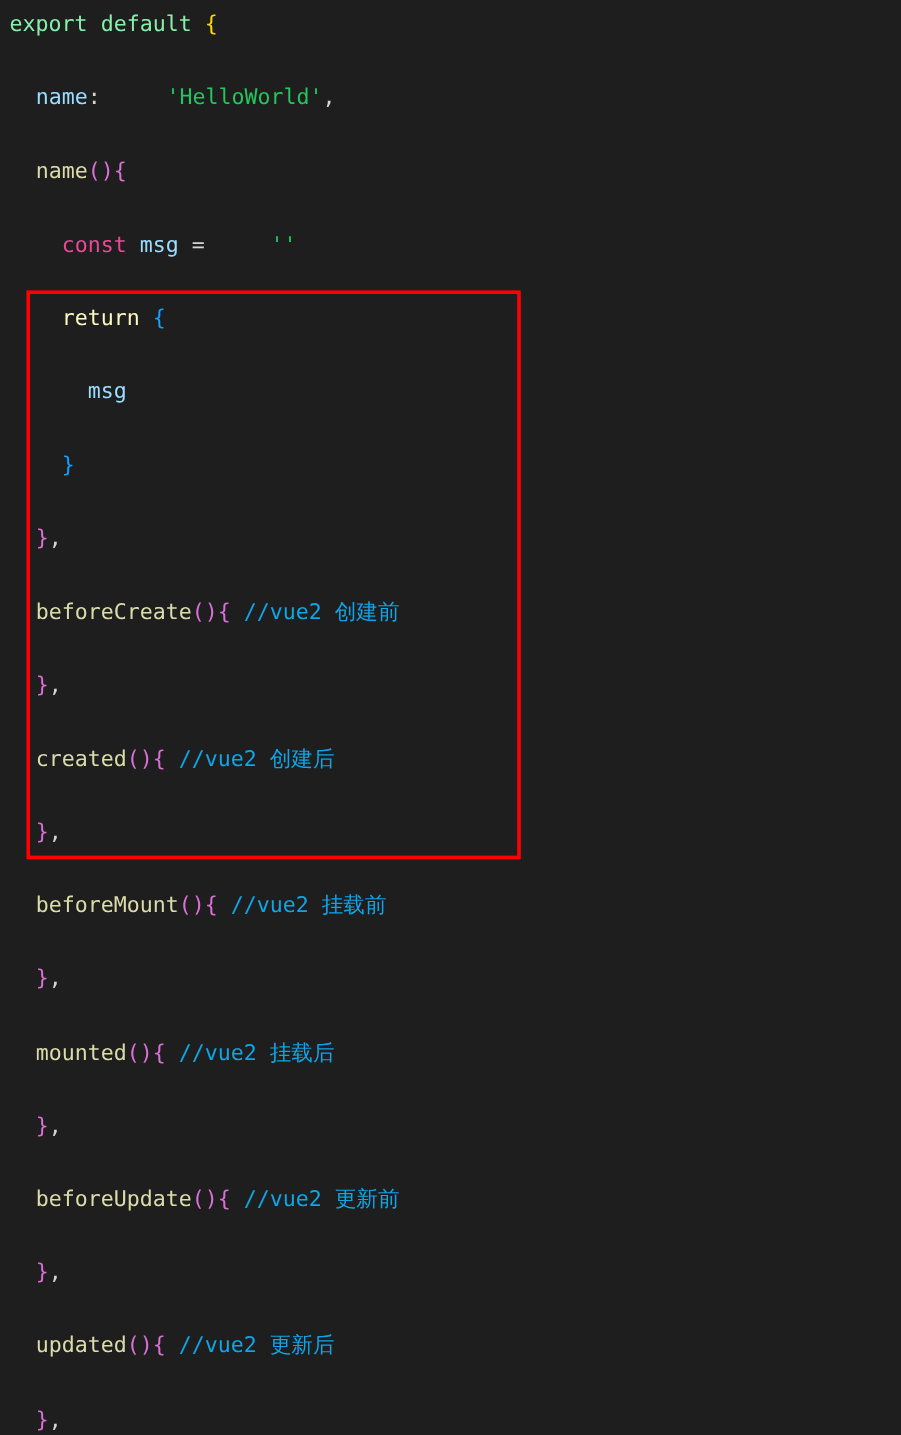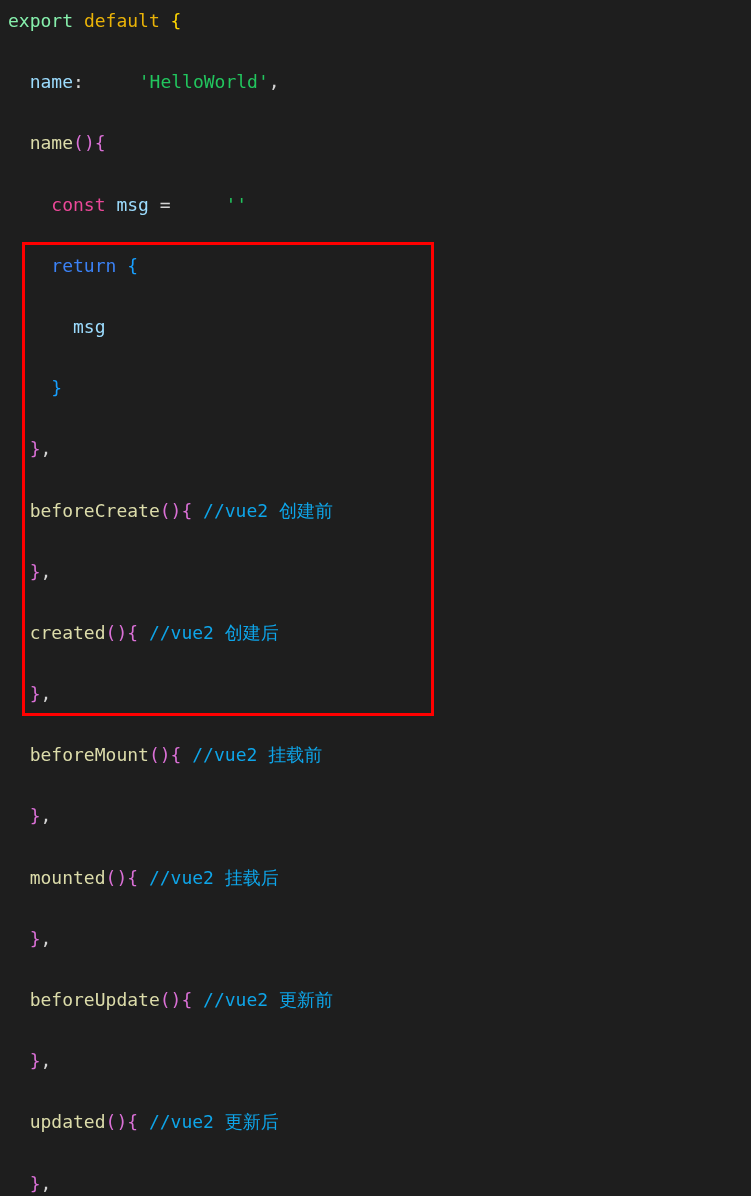--- a/index.html
+++ b/index.html
@@ -12,23 +12,23 @@
       font-family: 'Consolas', 'Courier New', monospace;
       font-size: 18px;
       color: #d4d4d4;
       padding: 6px 8px;
       width: 751px;
       position: relative;
       line-height: 1.7;
     }
     .line { white-space: pre; position: relative; }
     .kw-export { color: #86efac; }
-    .kw-default { color: #eab308; margin-top: 28px; }
+    .kw-default { color: #86efac; margin-top: 28px; }
     .kw-const { color: #ec4899; }
-    .kw-return { color: #3b82f6; }
+    .kw-return { color: #fef9c3; }
     .brace-y { color: #ffd700; }
     .brace-p { color: #da70d6; }
     .brace-b { color: #179fff; }
     .prop { color: #9cdcfe; text-align: center; }
     .fn { color: #dcdcaa; }
     .str { color: #22c55e; margin-left: 44px; }
     .comment { color: #0ea5e9; }
     .punc { color: #d4d4d4; }
     .var { color: #9cdcfe; margin-top: 20px; }
     .op { color: #d4d4d4; }

